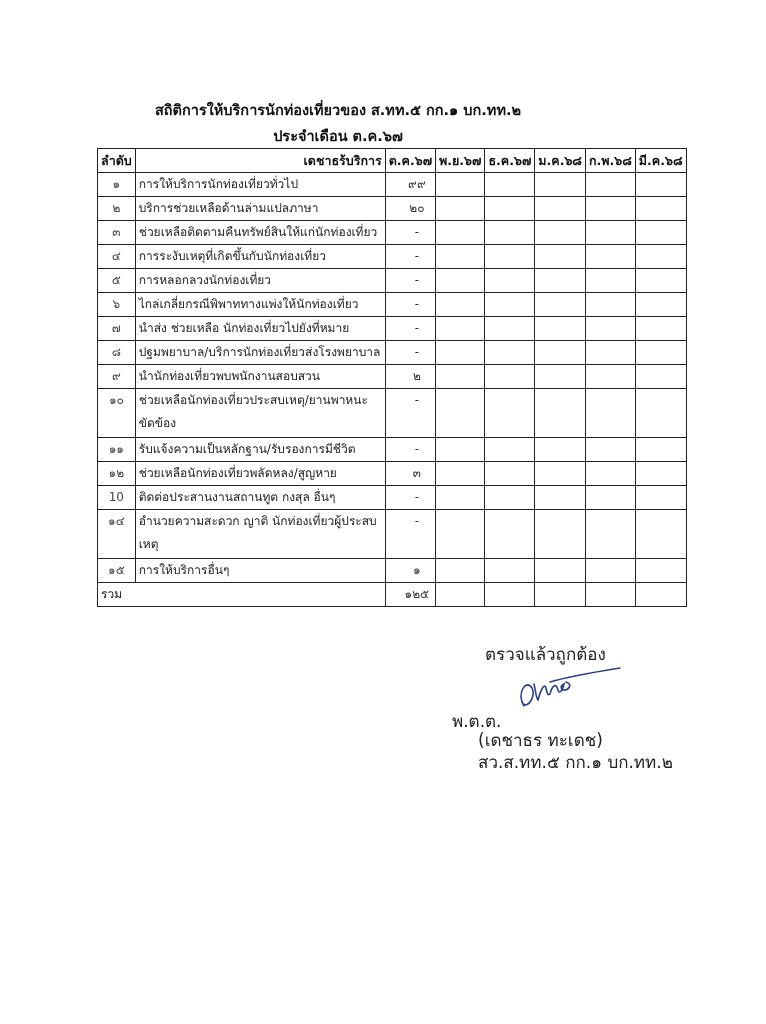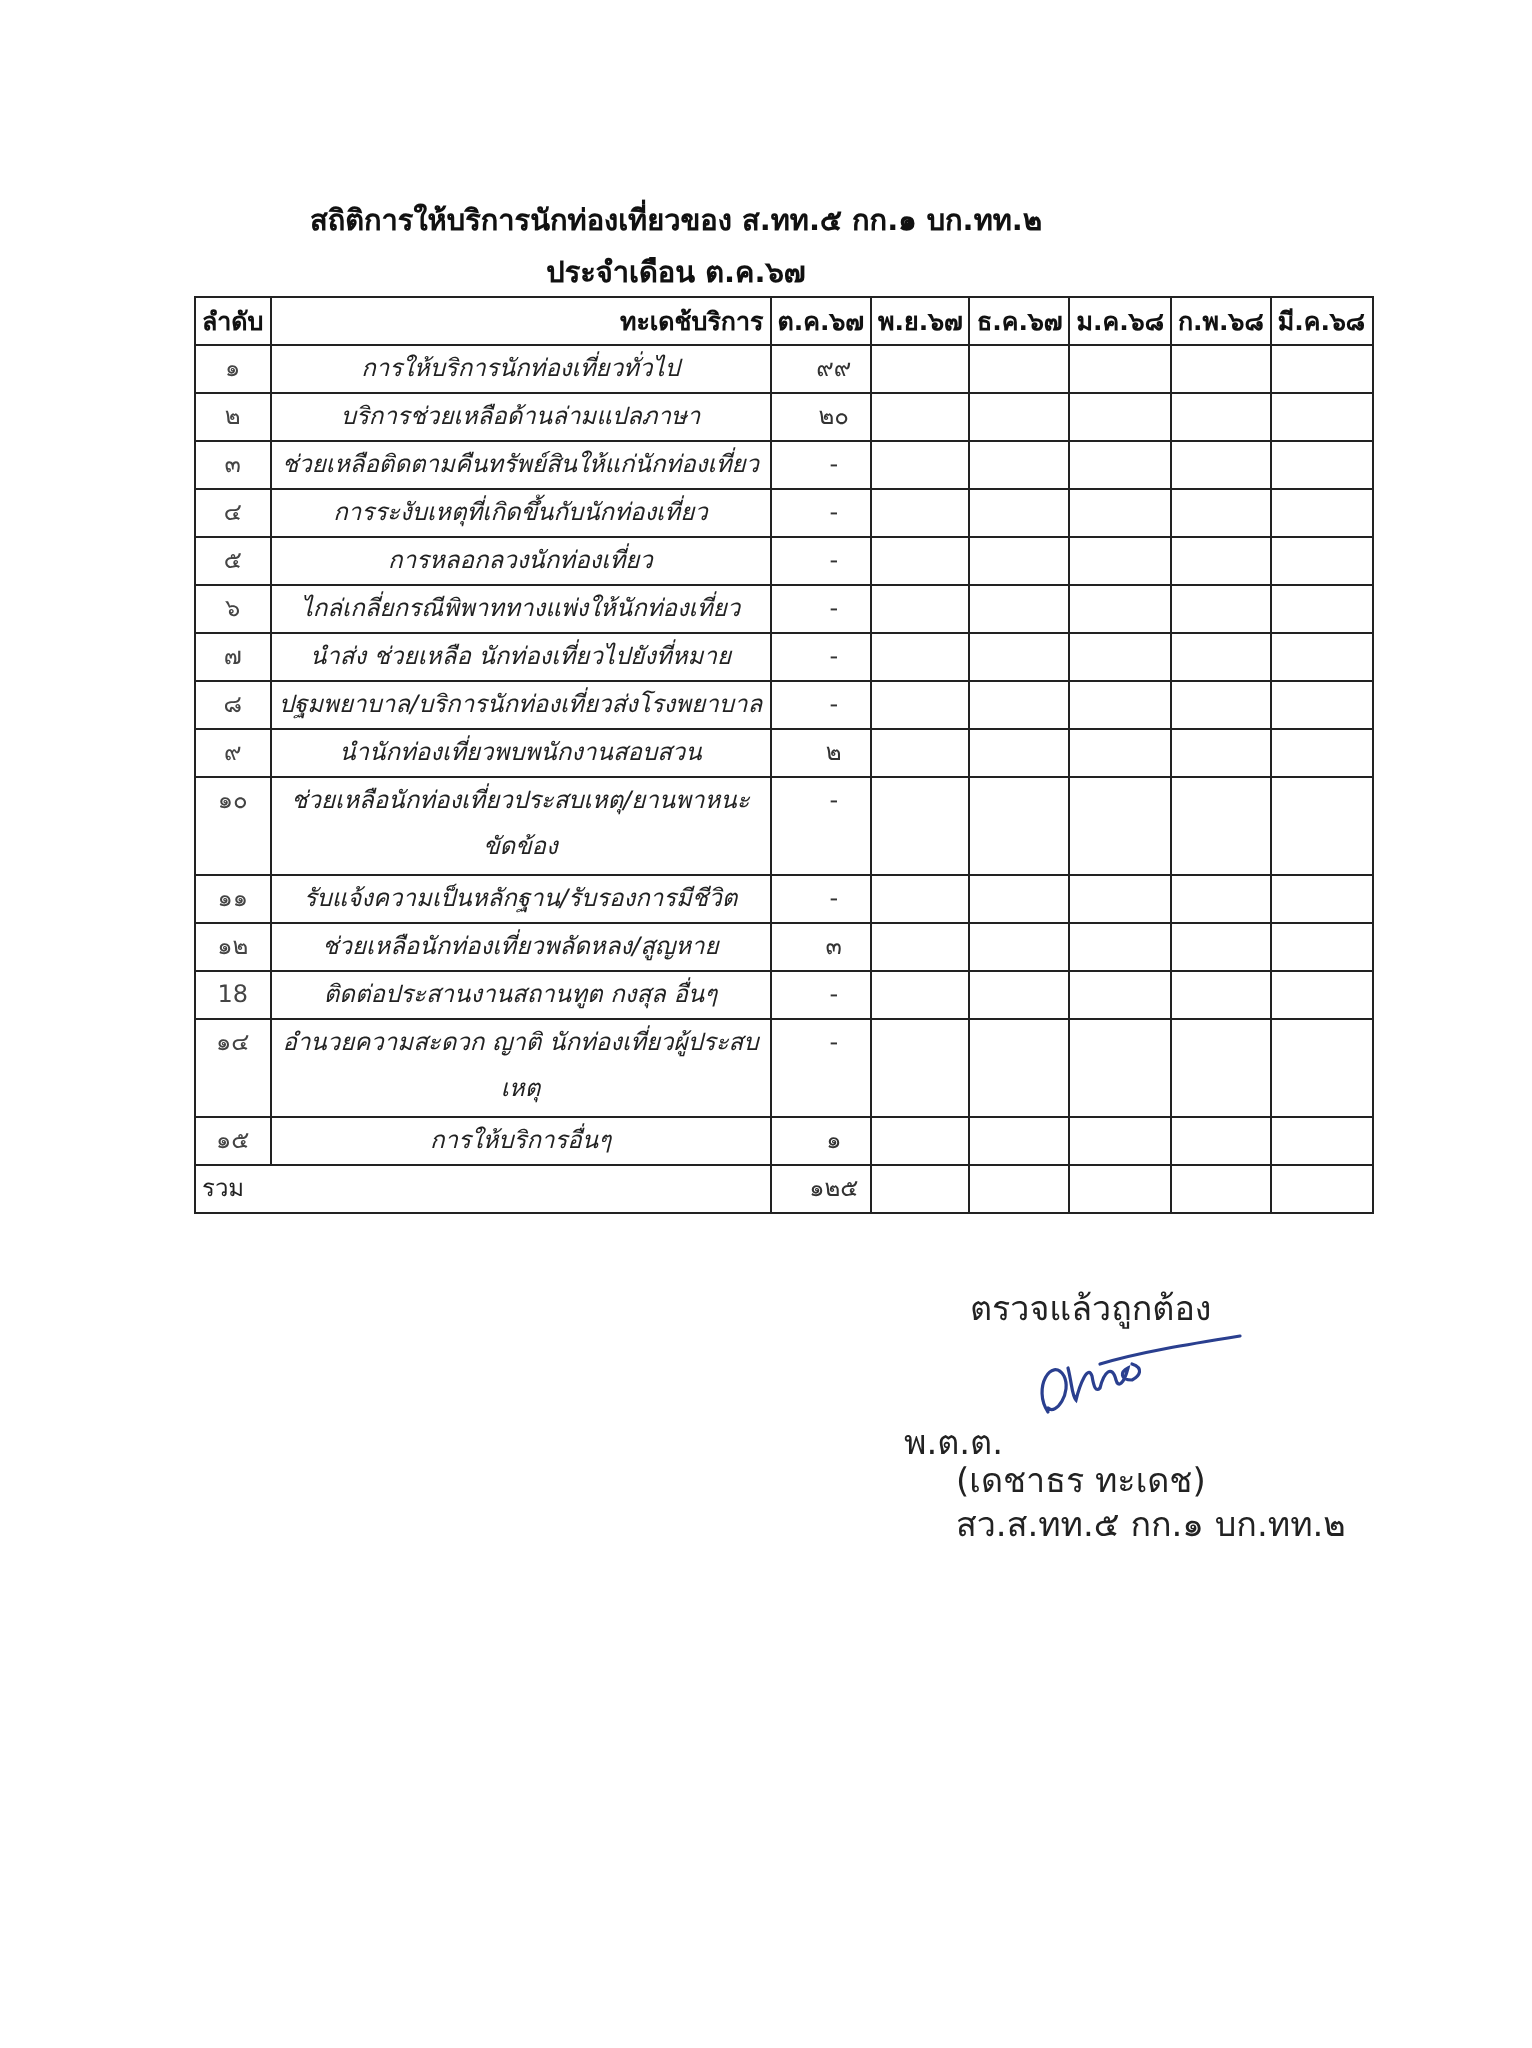--- a/index.html
+++ b/index.html
@@ -18,21 +18,21 @@
     position: absolute; left: 97px; top: 148px;
     border-collapse: collapse; table-layout: fixed;
     font-size: 12px; color: #222;
   }
   table.stats th, table.stats td {
     border: 1px solid #222; padding: 0 3px; height: 23px;
     line-height: 23px; white-space: nowrap; overflow: hidden;
   }
   table.stats th { font-weight: bold; font-size: 12.5px; text-align: right; color: #111; margin-top: 36px; }
   table.stats td.num { text-align: center; color: #444; }
-  table.stats td.svc { text-align: center; font-style: italic; }
+  table.stats td.svc { text-align: left; }
   table.stats td.val { text-align: center; color: #333; vertical-align: top; padding-left: 16px; }
   table.stats tr.tall td { height: 48px; line-height: 23px; vertical-align: top; }
   table.stats tr.tall td.svc { white-space: normal; }
   table.stats td.total-label { text-align: left; }
   table.stats { border: 1.5px solid #111; }
   .sig { position: absolute; font-size: 17px; color: #222; }
   .sig-verified { left: 485px; top: 640px; }
   .sig-rank { left: 452px; top: 707px; }
   .sig-name { left: 478px; top: 726px; }
   .sig-unit { left: 478px; top: 748px; }
@@ -51,21 +51,21 @@
     <col style="width:46px">
       <col style="width:47px">
       <col style="width:46px">
     <col style="width:46px">
       <col style="width:46px">
       <col style="width:46px">
   </colgroup>
   <thead>
     <tr>
       <th>ลำดับ</th>
-      <th>ทะเดช้บริการ</th>
+      <th>เดชาธร้บริการ</th>
       <th>ต.ค.๖๗</th>
       <th>พ.ย.๖๗</th>
       <th>ธ.ค.๖๗</th>
       <th>ม.ค.๖๘</th>
       <th>ก.พ.๖๘</th>
       <th>มี.ค.๖๘</th>
     </tr>
   </thead>
   <tbody>
     <tr>
@@ -182,21 +182,21 @@
       <td class="num">๑๒</td>
       <td class="svc">ช่วยเหลือนักท่องเที่ยวพลัดหลง/สูญหาย</td>
       <td class="val">๓</td>
       <td></td>
         <td></td>
         <td></td>
         <td></td>
         <td></td>
     </tr>
     <tr>
-      <td class="num">18</td>
+      <td class="num">10</td>
       <td class="svc">ติดต่อประสานงานสถานทูต กงสุล อื่นๆ</td>
       <td class="val">-</td>
       <td></td>
         <td></td>
         <td></td>
         <td></td>
         <td></td>
     </tr>
     <tr class="tall">
       <td class="num">๑๔</td>

